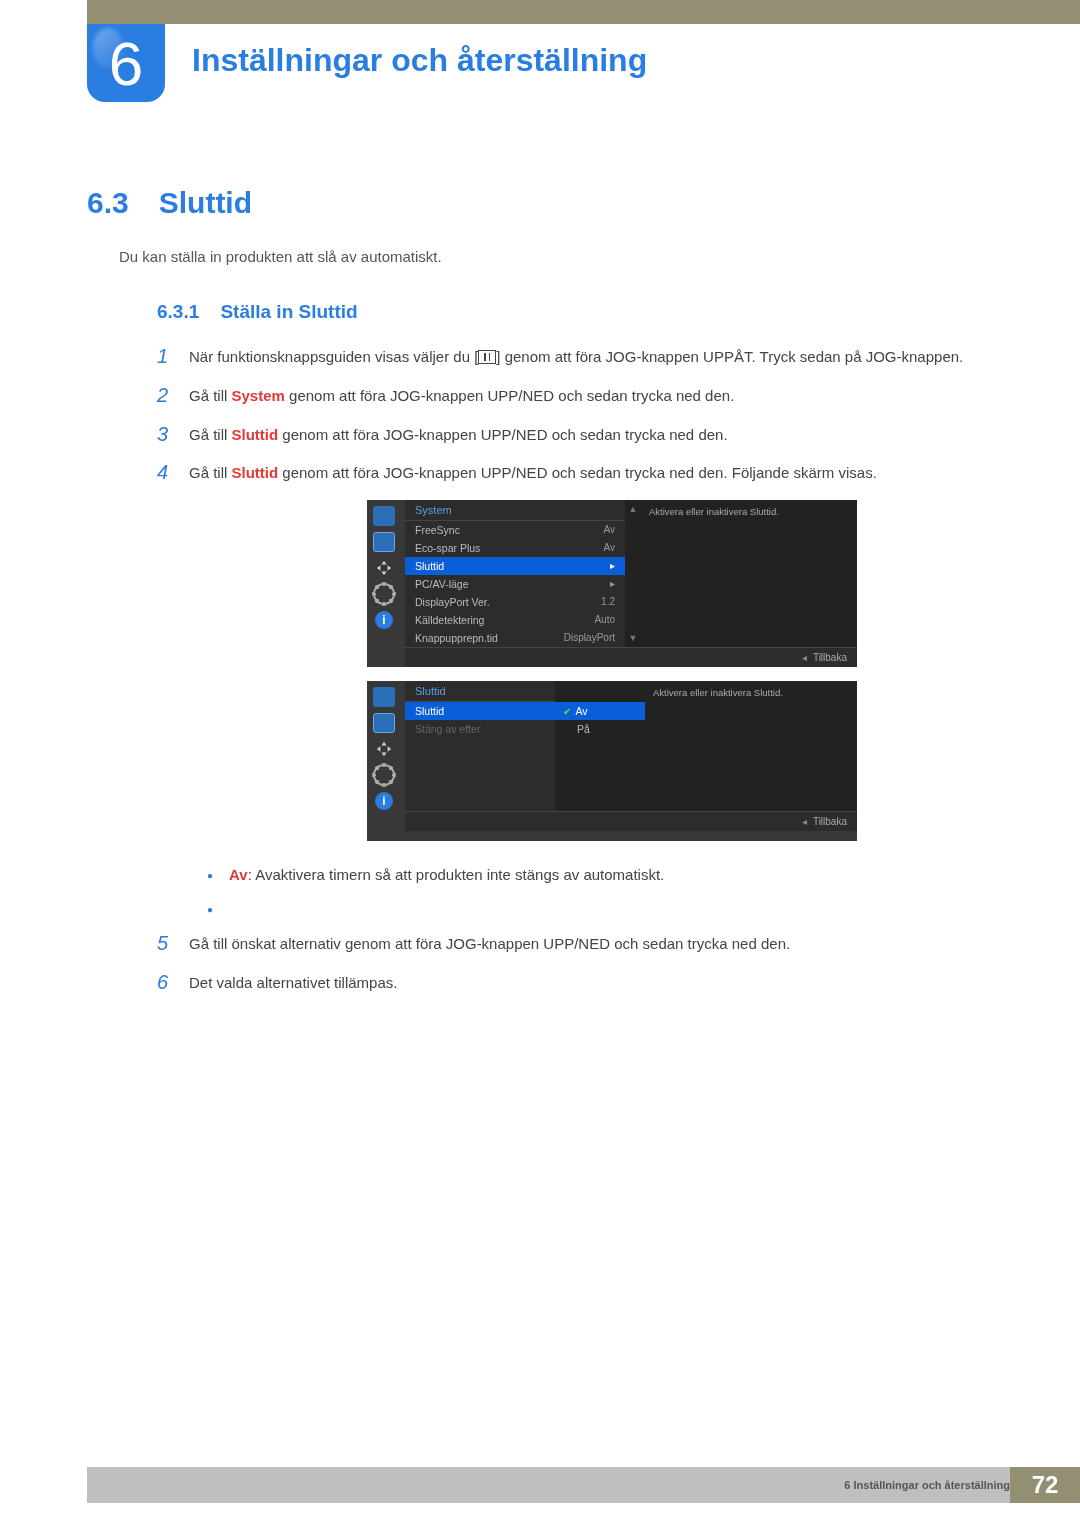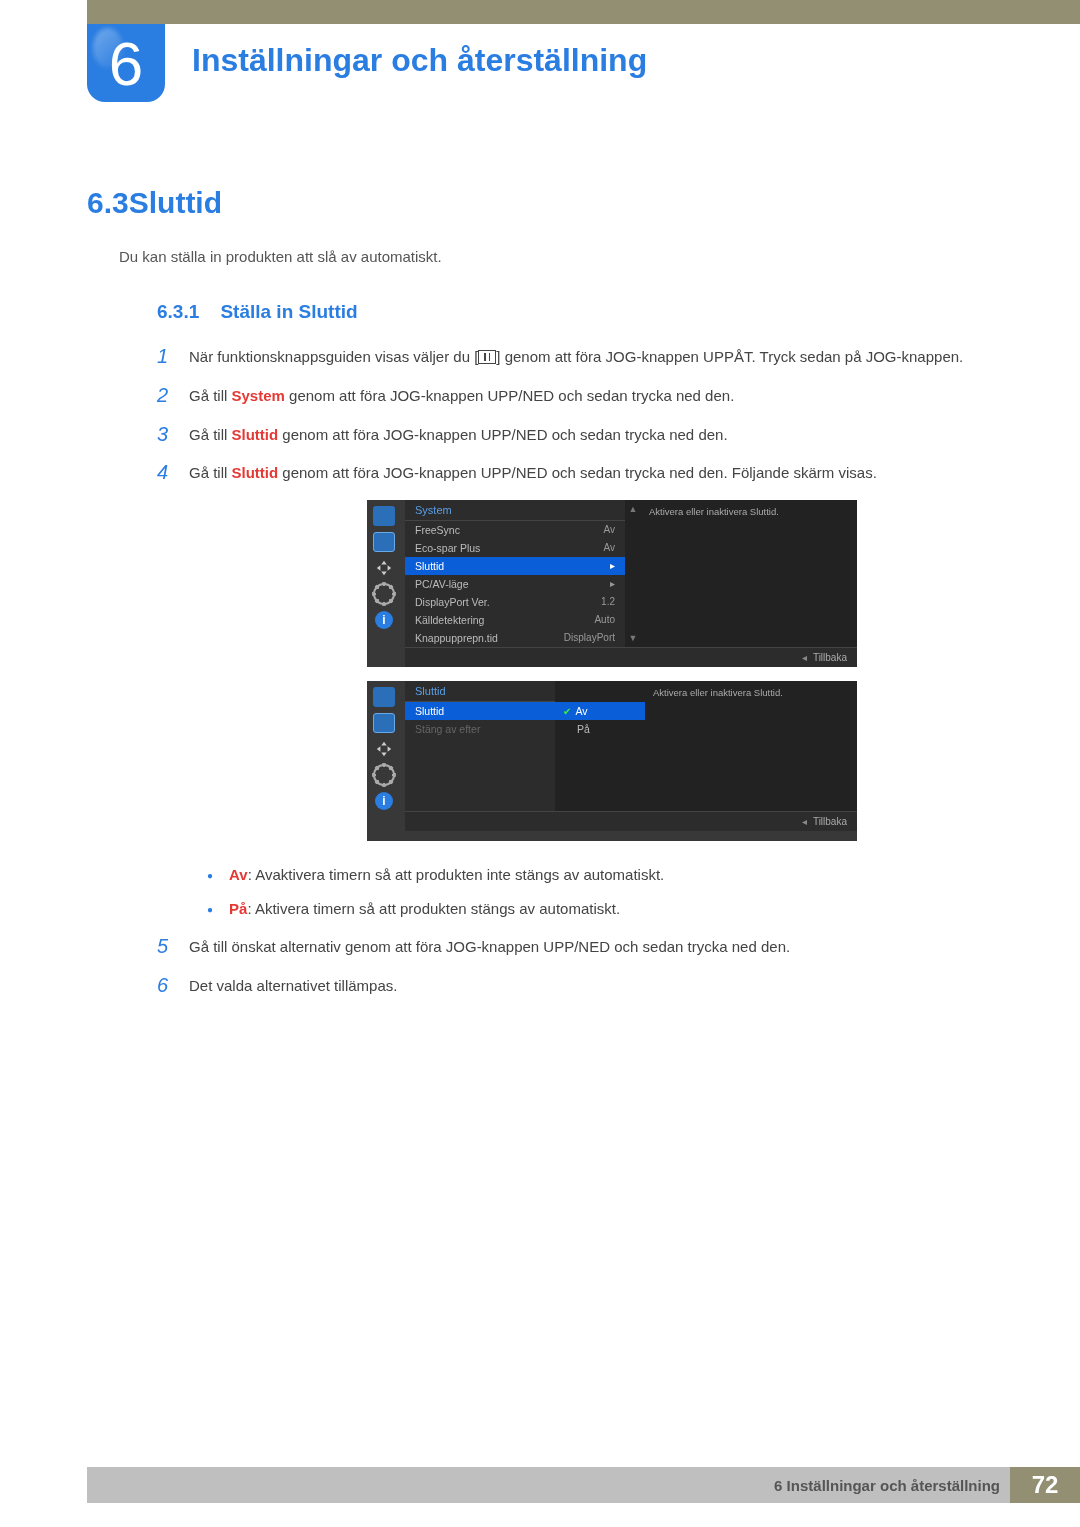--- a/index.html
+++ b/index.html
@@ -47,21 +47,21 @@
     font-size: 32px;
     font-weight: bold;
     color: #2a7de1;
   }
   .content {
     position: absolute;
     top: 186px;
     left: 87px;
     right: 80px;
   }
-  .sec-row { display: flex; margin-bottom: 28px; }
+  .sec-row { display: flex; gap: 30px; margin-bottom: 28px; }
   .sec-num { font-size: 30px; color: #2a7de1; font-weight: bold; }
   .sec-title { font-size: 30px; color: #2a7de1; font-weight: bold; }
   .intro {
     margin-left: 32px;
     font-size: 15px;
     color: #555;
     margin-bottom: 36px;
   }
   .subsec {
     margin-left: 70px;
@@ -242,24 +242,23 @@
     position: absolute;
     bottom: 24px;
     left: 87px; right: 0;
     height: 36px;
     background: #bfbfbf;
     display: flex;
     align-items: center;
     justify-content: flex-end;
   }
   .footer-text {
-    font-size: 15px;
+    font-size: 11px;
     font-weight: bold;
     color: #555;
-    margin-right: 10px;
   }
   .page-box {
     width: 70px;
     height: 36px;
     background: #928f72;
     color: #fff;
     font-size: 24px;
     font-weight: bold;
     display: flex;
     align-items: center;
@@ -419,21 +418,20 @@
     </div>
   </div>
 
   <div class="bullets">
     <div class="bullet">
       <span class="dot">●</span>
       <span><span class="hl-red">Av</span><span>: Avaktivera timern så att produkten inte stängs av automatiskt.</span></span>
     </div>
     <div class="bullet">
       <span class="dot">●</span>
-      <span><span class="hl-red">På</span><span>: Aktivera timern så att produkten stängs av automatiskt.</span></span>
     </div>
   </div>
 
   <div class="steps">
     <div class="step">
       <div class="step-num">5</div>
       <div class="step-text">Gå till önskat alternativ genom att föra JOG-knappen UPP/NED och sedan trycka ned den.</div>
     </div>
     <div class="step">
       <div class="step-num">6</div>

